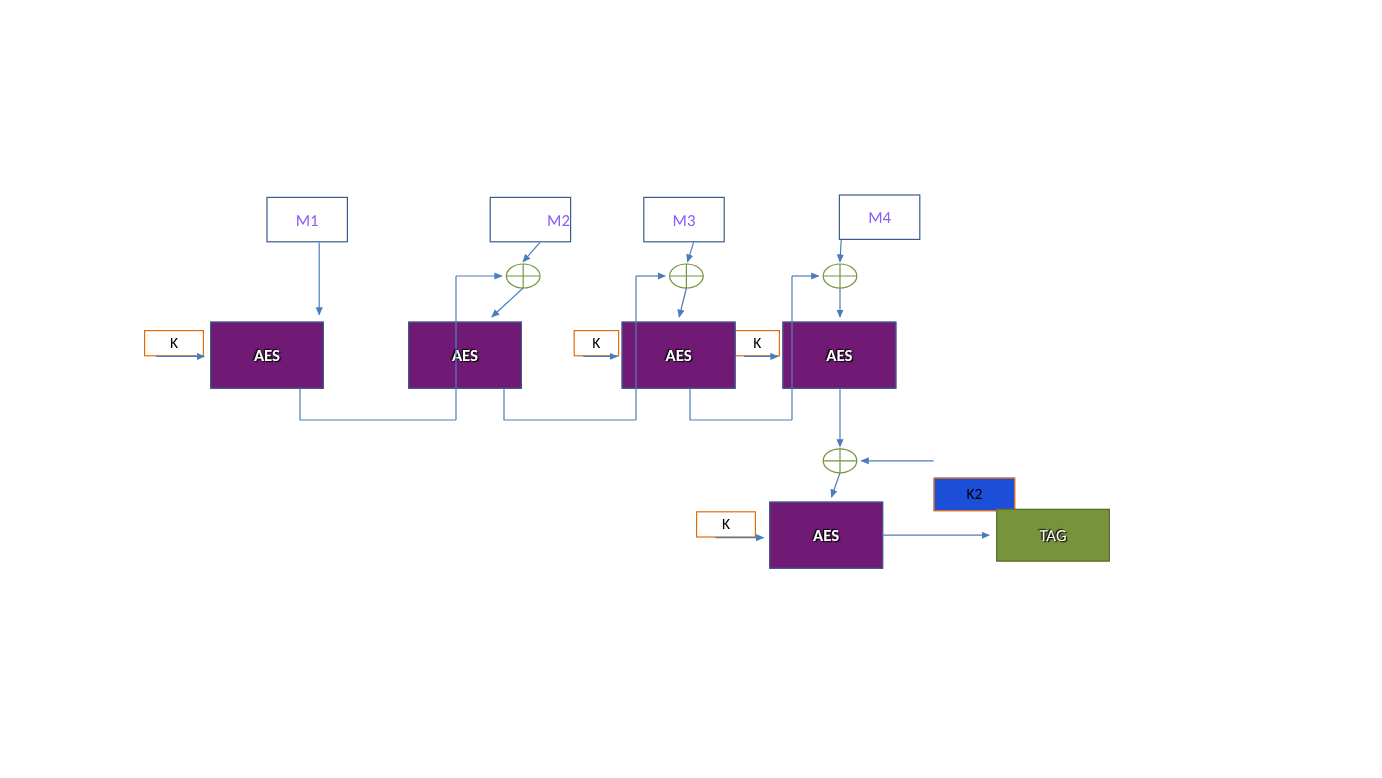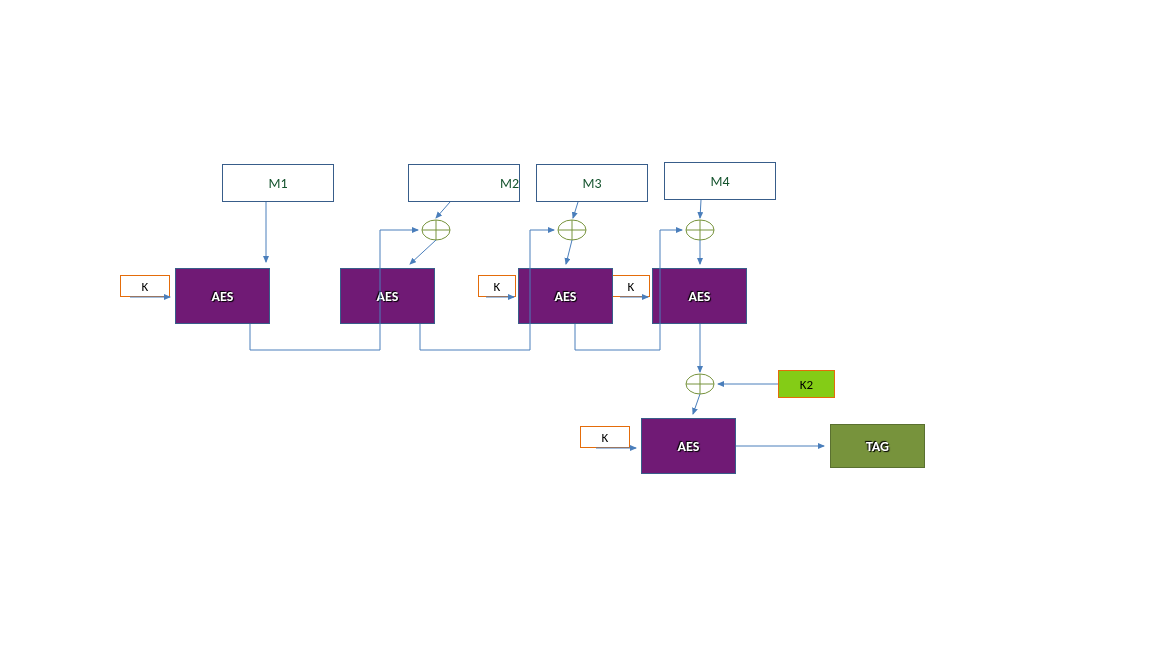--- a/index.html
+++ b/index.html
@@ -16,56 +16,57 @@
     position: absolute;
     display: flex;
     align-items: center;
     justify-content: center;
     box-sizing: border-box;
     font-size: 14px;
   }
   .m-box {
     border: 1px solid #385d8a;
     background: #ffffff;
-    color: #14532d;
-    width: 112px;
+    color: #8b5cf6;
+    width: 68px;
     height: 38px;
   }
   .k-box {
     border: 1px solid #e46c0a;
     background: #ffffff;
     color: #000000;
     width: 50px;
     height: 22px;
     font-size: 13px;
   }
   .k2-box {
     border: 1px solid #e46c0a;
-    background: #84cc16;
+    background: #1d4ed8;
     color: #000000;
-    width: 57px;
+    width: 68px;
     height: 28px;
     font-size: 13px;
+    margin-top: 28px;
   }
   .aes-box {
     background: #701a75;
     border: 1px solid #385d8a;
     color: #ffffff;
     width: 95px;
     height: 56px;
     font-weight: bold;
     text-shadow: 1px 1px 1px #000, -1px -1px 1px #000;
   }
   .tag-box {
     background: #77933c;
     border: 1px solid #5a7030;
     color: #ffffff;
     width: 95px;
     height: 44px;
-    font-weight: bold;
+    font-weight: normal;
     text-shadow: 1px 1px 1px #000, -1px -1px 1px #000;
   }
   svg.overlay {
     position: absolute;
     left: 0;
     top: 0;
     width: 1152px;
     height: 648px;
     pointer-events: none;
   }
@@ -92,21 +93,21 @@
 
 <div class="box m-box" style="left:222px; top:164px;">
     <span>M1</span>
   </div>
 <div class="box m-box" style="left:408px; top:164px;justify-content:flex-end;">
     <span>M2</span>
   </div>
 <div class="box m-box" style="left:536px; top:164px;">
     <span>M3</span>
   </div>
-<div class="box m-box" style="left:664px; top:162px;">
+<div class="box m-box" style="left:699px; top:162px;">
     <span>M4</span>
   </div>
 
 <div class="box k-box" style="left:120px; top:275px;">
     <span>K</span>
   </div>
 <div class="box k-box" style="left:478px; top:275px; width:38px;">
     <span>K</span>
   </div>
 <div class="box k-box" style="left:612px; top:275px; width:38px;">

